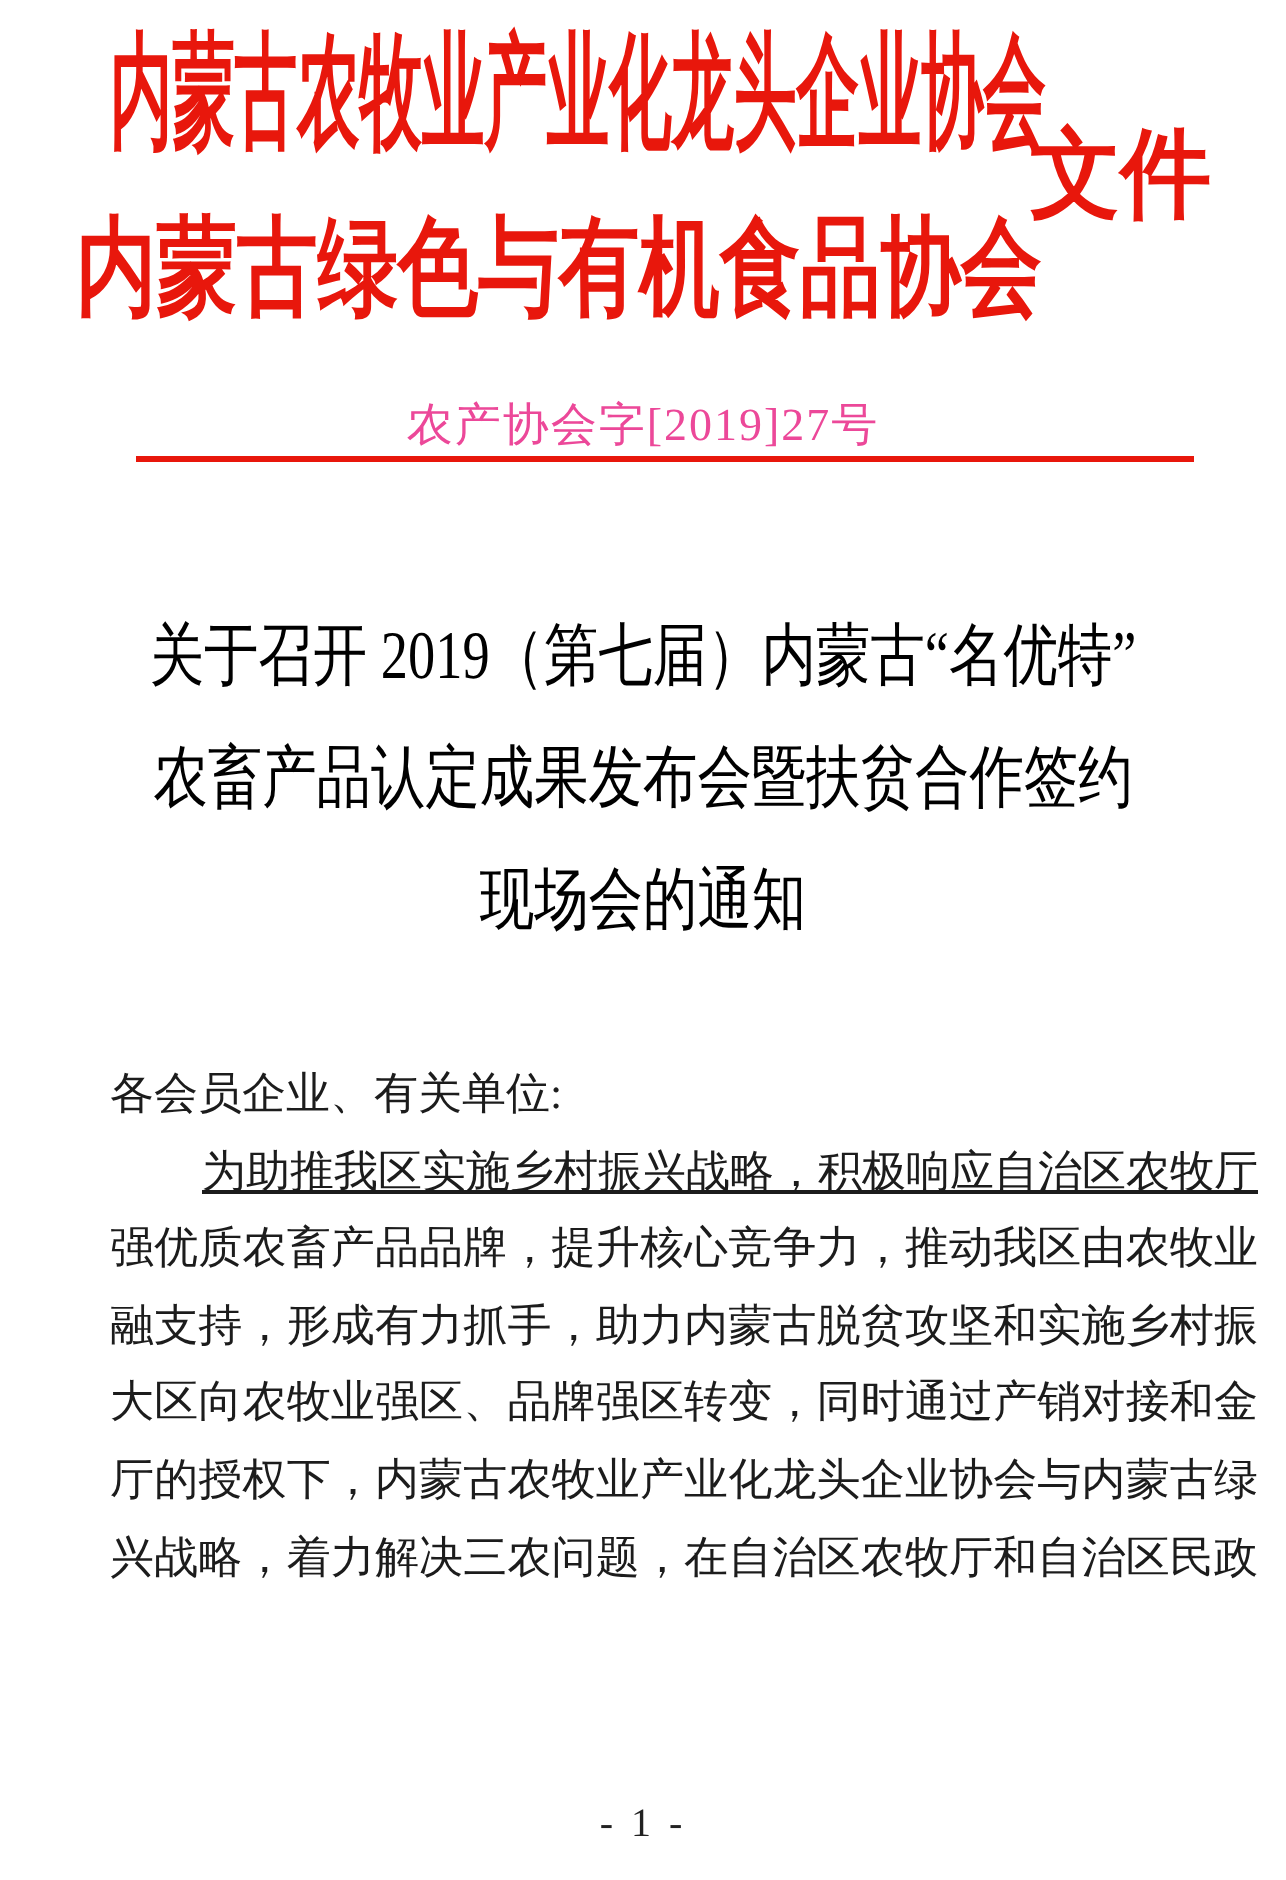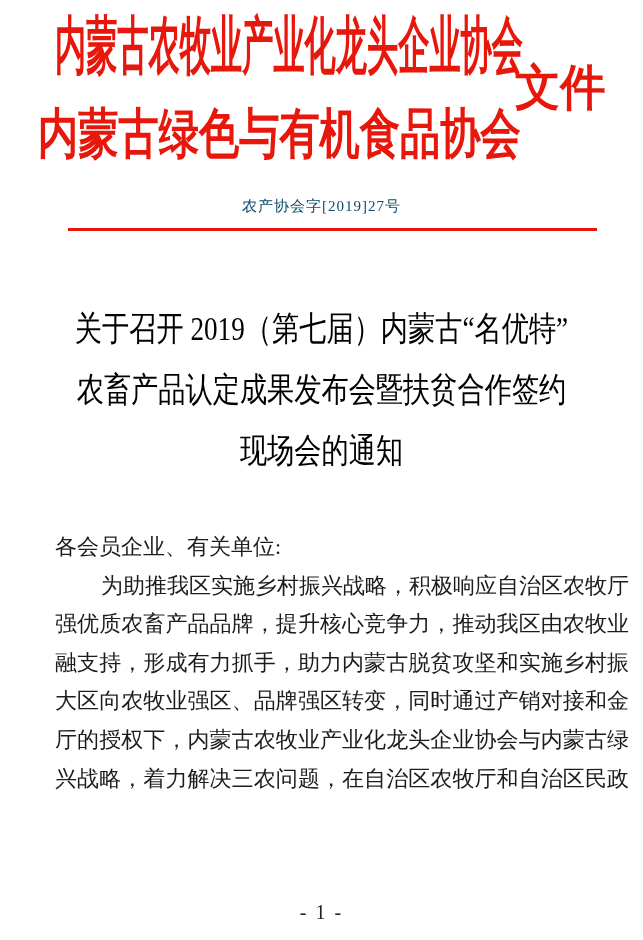--- a/index.html
+++ b/index.html
@@ -41,23 +41,23 @@
     font-size: 52px;
     line-height: 1;
     white-space: nowrap;
     transform: scale(0.87, 0.94);
     transform-origin: left top;
   }
   .doc-number {
     position: absolute;
     left: 0; right: 0; top: 197px;
     text-align: center;
-    font-size: 15px;
+    font-size: 23px;
     letter-spacing: 1px;
-    color: #0c4a6e;
+    color: #ec4899;
   }
   .red-rule {
     position: absolute;
     left: 68px; top: 228px;
     width: 529px; height: 3px;
     background: var(--red);
   }
   
   .title-block {
     position: absolute;
@@ -91,20 +91,21 @@
     text-align-last: justify;
     text-justify: inter-character;
     overflow: visible;
   }
   .body-line.salutation {
     text-align: left;
     text-align-last: left;
   }
   .body-line.indented {
     padding-left: 46px;
+    text-decoration: underline;
   }
   
   .page-number {
     position: absolute;
     left: 0; right: 0; top: 901px;
     text-align: center;
     font-size: 20px;
     letter-spacing: 2px;
     color: #222222;
   }

